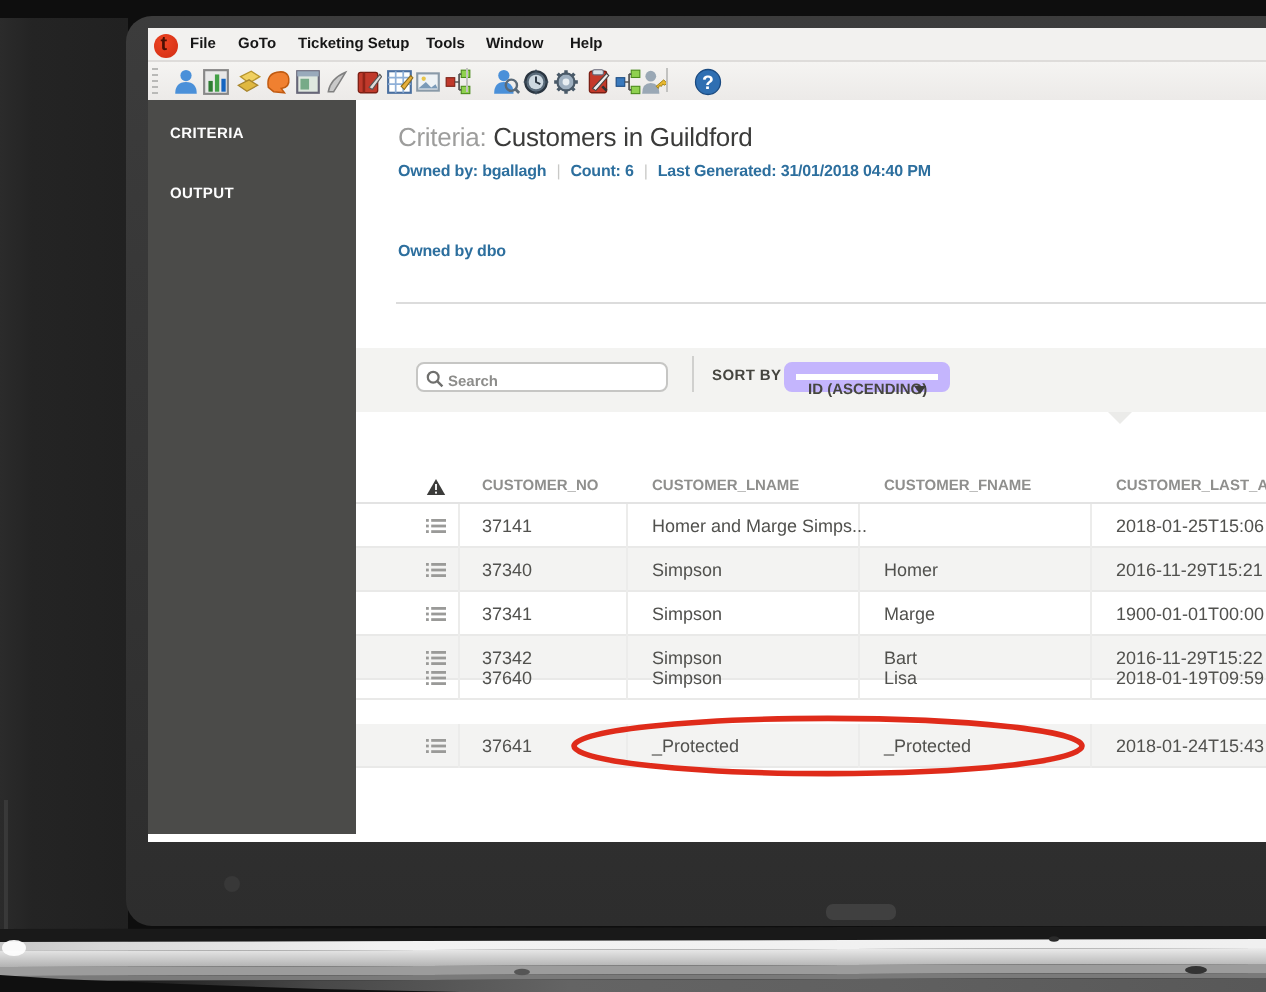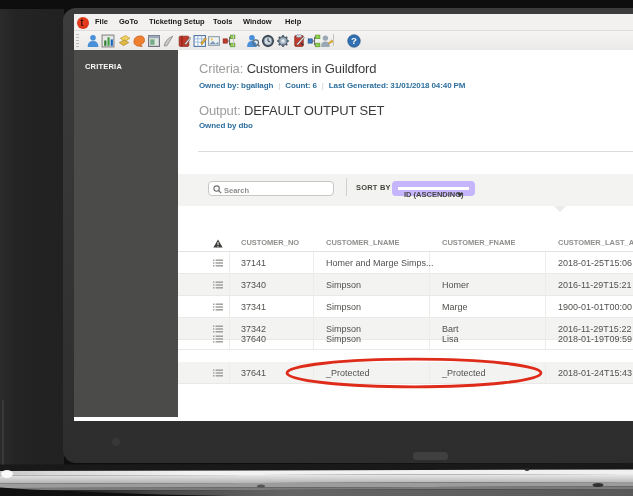--- a/index.html
+++ b/index.html
@@ -145,25 +145,25 @@
         <circle cx="5" cy="3.8" r="2.5" fill="#9aa8b5"></circle>
         <path d="M1 12 Q1 7 5 7 Q9 7 9 12 Z" fill="#9aa8b5"></path>
         <path d="M7.5 8.5 L11 5.5 L12.5 7 L11.5 8 L10.5 7.5 L10 8.5 L9 8.2 L8.5 9.5 Z" fill="#e8b830" stroke="#9a7a10" stroke-width="0.4"></path>
       </svg><div class="tsep" style="left: 259px;"></div><svg class="ticon" viewBox="0 0 13 13" style="left: 273.2px;">
         <circle cx="6.5" cy="6.5" r="5.8" fill="#2f6fb2"></circle>
         <circle cx="6.5" cy="6.5" r="5.8" fill="none" stroke="#1a4a80" stroke-width="0.6"></circle>
         <text x="6.5" y="9.6" font-size="9" font-weight="bold" fill="#fff" text-anchor="middle" font-family="Liberation Sans">?</text>
       </svg></div>
   <div class="abs" id="sidebar">
     <div class="sitem" style="top:2px;">CRITERIA</div>
+    <div class="sitem" style="top:32px;">OUTPUT</div>
   </div>
   <div class="abs" id="content">
     <div class="h1" style="top:11px;"><span class="lbl">Criteria: </span>Customers in Guildford</div>
     <div class="meta" style="top:31px;">Owned by: bgallagh<span class="sep">|</span>Count: 6<span class="sep">|</span>Last Generated: 31/01/2018 04:40 PM</div>
-    <div class="h1" style="top:52.5px;"><span class="lbl">Output: </span>DEFAULT OUTPUT SET</div>
     <div class="meta" style="top:71px;">Owned by dbo</div>
     <div id="rule"></div>
     <div id="band"></div>
     <div id="notch"></div>
     <div id="searchbox">
       <svg style="position:absolute;left:4px;top:3px;" width="9" height="9" viewBox="0 0 9 9">
         <circle cx="3.6" cy="3.6" r="2.7" fill="none" stroke="#6f6f6d" stroke-width="1.1"></circle>
         <line x1="5.7" y1="5.7" x2="8.2" y2="8.2" stroke="#6f6f6d" stroke-width="1.2"></line>
       </svg>
       <span class="ph">Search</span>

